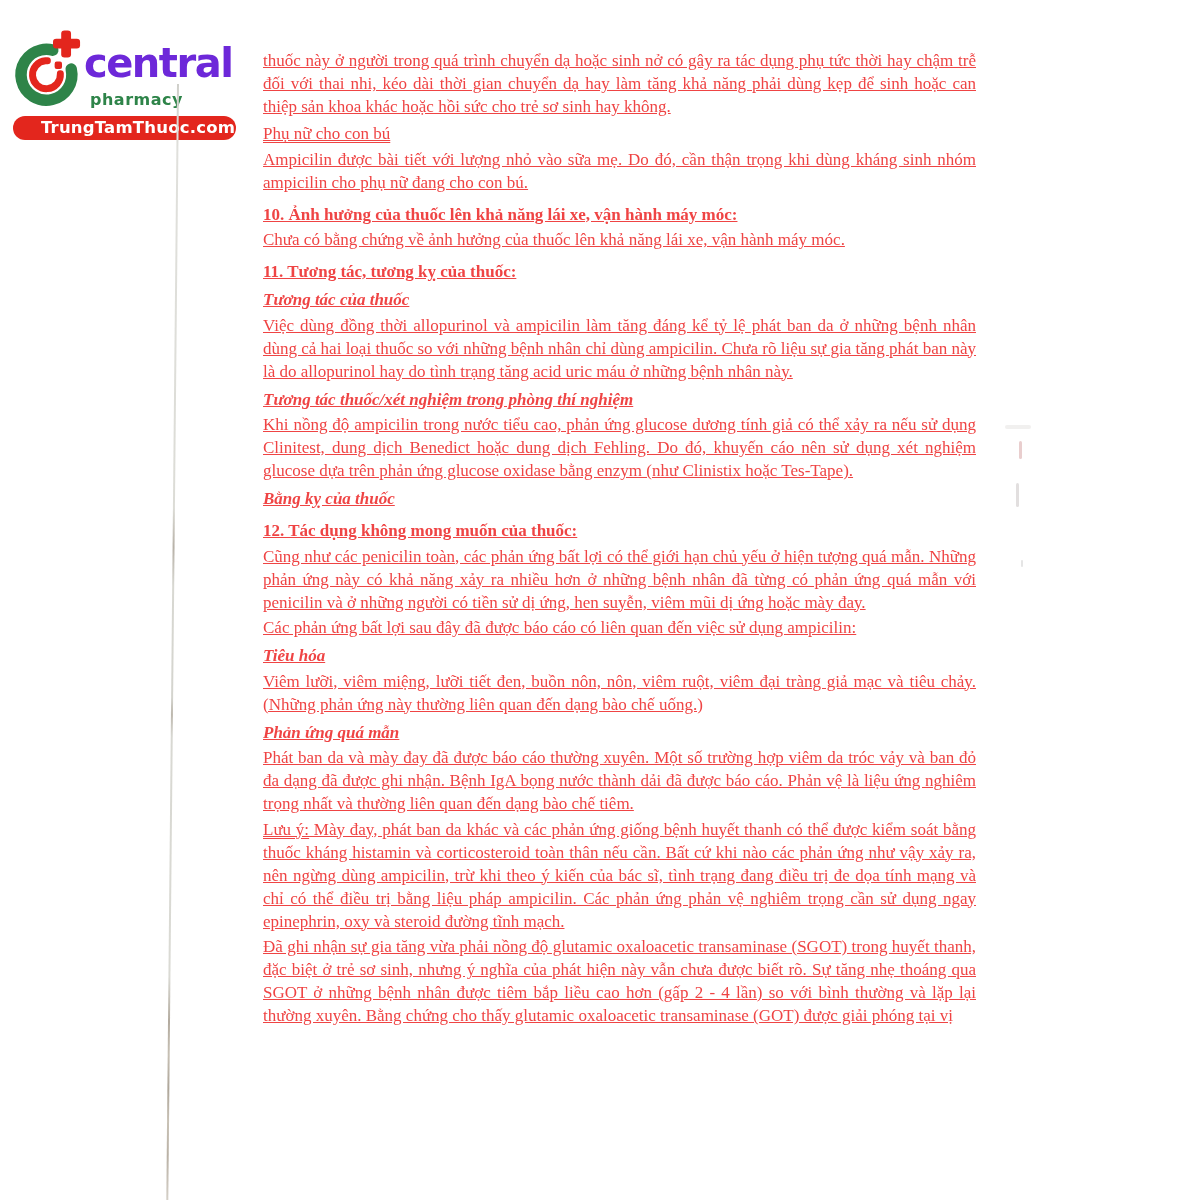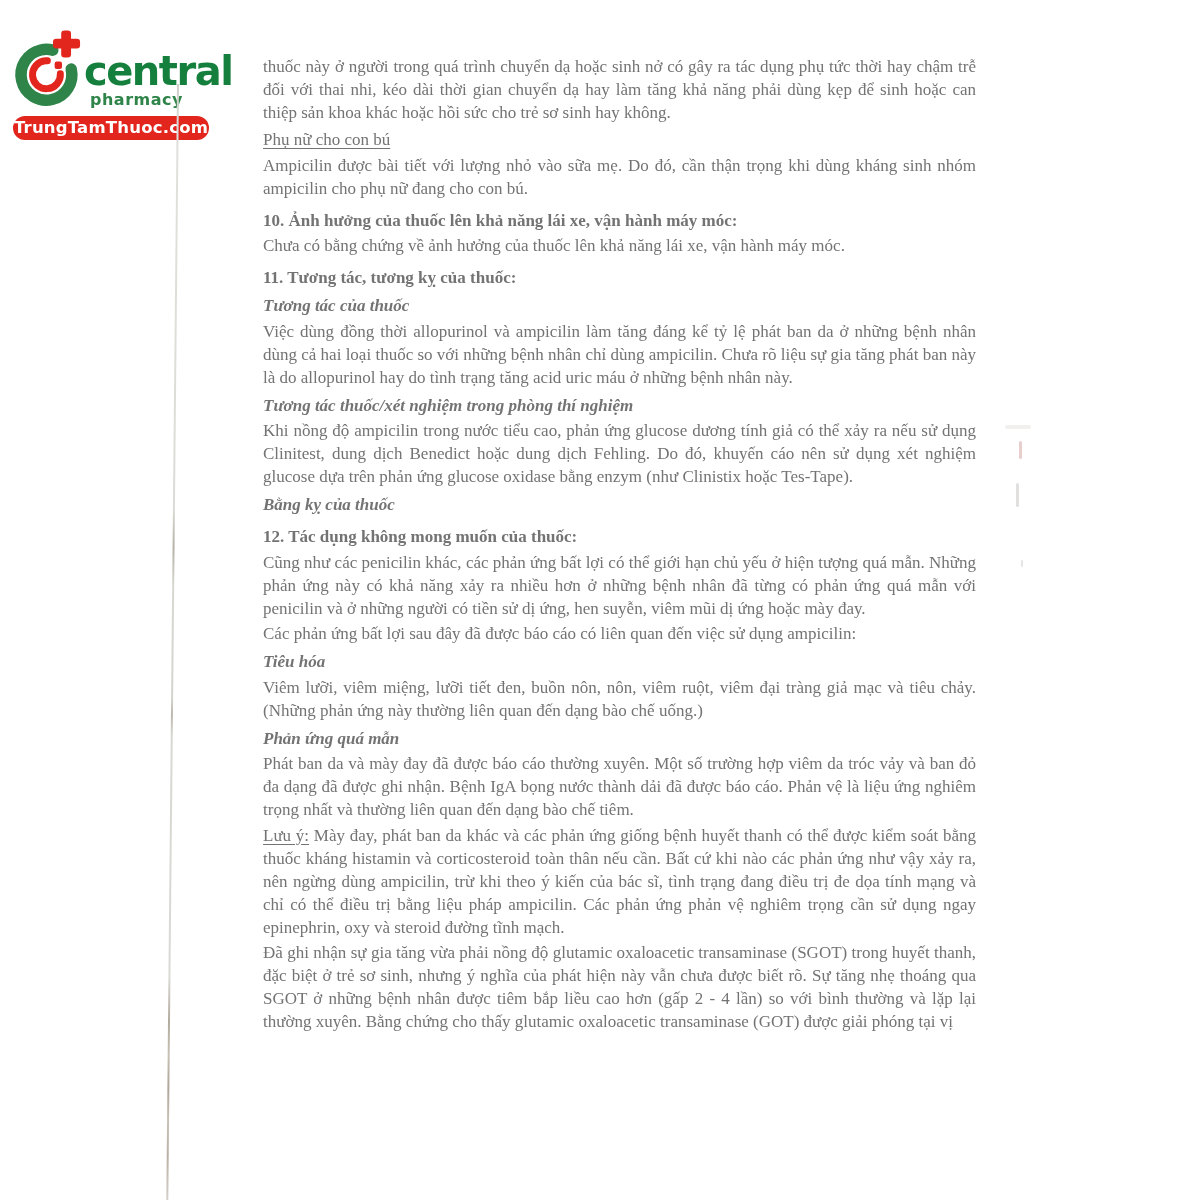--- a/index.html
+++ b/index.html
@@ -11,35 +11,36 @@
     font-family:"Liberation Serif","DejaVu Serif",serif;
   }
 
   
   .logo{position:absolute;left:12px;top:26px;width:218px;height:120px;}
   .logo-mark{position:absolute;left:0;top:2px;width:82px;height:82px;}
   .logo-mark .c-green{fill:none;stroke:#2E8449;stroke-width:14;stroke-linecap:round;stroke-dasharray:160 35;}
   .logo-mark .c-red{fill:none;stroke:#E3261D;stroke-width:8.5;stroke-linecap:round;stroke-dasharray:82 25;}
   .logo-mark .plus{fill:#E3261D;}
   .brand{
-    position:absolute;left:72px;top:25px;
+    position:absolute;left:72px;top:17px;
     font:700 40px/1 "DejaVu Sans","Liberation Sans",sans-serif;
-    color:#15803d;letter-spacing:-1.5px;
+    color:#6d28d9;letter-spacing:-1.5px;
   }
   .tagline{
     position:absolute;left:78px;top:66px;
     font:700 16px/1 "DejaVu Sans","Liberation Sans",sans-serif;
     color:#2E8449;letter-spacing:.5px;
   }
   .pill{
     position:absolute;left:1px;top:90px;width:196px;height:24px;
     background:#E3261D;border-radius:13px;
     display:flex;align-items:center;justify-content:center;
     color:#ffffff;font:700 16.5px/1 "DejaVu Sans","Liberation Sans",sans-serif;
     letter-spacing:.2px;
+    padding-left:27px;
   }
 
   
   .scanline{
     position:absolute;left:177px;top:84px;width:2px;height:1116px;
     transform-origin:0 0;transform:rotate(0.55deg);
     background:linear-gradient(180deg,
       #cfcfca 0%, #e0e0dc 6%, #dcdcd6 38%,
       #b7b1a7 41.5%, #d8d8d2 45%,
       #d4d4ce 55%, #bdb8ae 56.5%, #d8d8d2 58.5%,
@@ -48,23 +49,23 @@
       #c9c2b6 93%, #b9b1a5 96%, #d5d0c8 100%);
   }
   .artifact{position:absolute;border-radius:2px;}
   .a1{left:1019px;top:441px;width:3px;height:18px;background:rgba(193,115,115,.35);}
   .a2{left:1016px;top:483px;width:3px;height:24px;background:rgba(150,140,140,.28);}
   .a3{left:1021px;top:560px;width:2px;height:7px;background:rgba(150,150,150,.25);}
   .a4{left:1005px;top:425px;width:26px;height:4px;background:rgba(190,185,180,.22);}
 
   
   .doc{
-    position:absolute;left:263px;top:55px;width:713px;
-    color:#737373;
-    font-size:17px;line-height:23px;
+    position:absolute;left:263px;top:49px;width:713px;
+    color:#ef4444;
+    font-size:17px;line-height:23px;text-decoration:underline;
   }
   .doc p,.doc h3{margin:0 0 2.5px;font-size:17px;line-height:23px;}
   .p{text-align:justify;}
   .hu{font-weight:400;text-decoration:underline;text-underline-offset:3px;margin-top:4px !important;}
   .hb{font-weight:700;margin-top:9px !important;}
   .hbi{font-weight:700;font-style:italic;margin-top:5px !important;}
   .note{text-align:justify;}
   .note .lead{text-decoration:underline;text-underline-offset:3px;}
 </style>
 </head>
@@ -95,21 +96,21 @@
   <p class="p">Ampicilin được bài tiết với lượng nhỏ vào sữa mẹ. Do đó, cần thận trọng khi dùng kháng sinh nhóm ampicilin cho phụ nữ đang cho con bú.</p>
   <h3 class="hb">10. Ảnh hưởng của thuốc lên khả năng lái xe, vận hành máy móc:</h3>
   <p class="p">Chưa có bằng chứng về ảnh hưởng của thuốc lên khả năng lái xe, vận hành máy móc.</p>
   <h3 class="hb">11. Tương tác, tương kỵ của thuốc:</h3>
   <h3 class="hbi">Tương tác của thuốc</h3>
   <p class="p">Việc dùng đồng thời allopurinol và ampicilin làm tăng đáng kể tỷ lệ phát ban da ở những bệnh nhân dùng cả hai loại thuốc so với những bệnh nhân chỉ dùng ampicilin. Chưa rõ liệu sự gia tăng phát ban này là do allopurinol hay do tình trạng tăng acid uric máu ở những bệnh nhân này.</p>
   <h3 class="hbi">Tương tác thuốc/xét nghiệm trong phòng thí nghiệm</h3>
   <p class="p">Khi nồng độ ampicilin trong nước tiểu cao, phản ứng glucose dương tính giả có thể xảy ra nếu sử dụng Clinitest, dung dịch Benedict hoặc dung dịch Fehling. Do đó, khuyến cáo nên sử dụng xét nghiệm glucose dựa trên phản ứng glucose oxidase bằng enzym (như Clinistix hoặc Tes-Tape).</p>
   <h3 class="hbi">Bằng kỵ của thuốc</h3>
   <h3 class="hb">12. Tác dụng không mong muốn của thuốc:</h3>
-  <p class="p">Cũng như các penicilin khác, các phản ứng bất lợi có thể giới hạn chủ yếu ở hiện tượng quá mẫn. Những phản ứng này có khả năng xảy ra nhiều hơn ở những bệnh nhân đã từng có phản ứng quá mẫn với penicilin và ở những người có tiền sử dị ứng, hen suyễn, viêm mũi dị ứng hoặc mày đay.</p>
+  <p class="p">Cũng như các penicilin toàn, các phản ứng bất lợi có thể giới hạn chủ yếu ở hiện tượng quá mẫn. Những phản ứng này có khả năng xảy ra nhiều hơn ở những bệnh nhân đã từng có phản ứng quá mẫn với penicilin và ở những người có tiền sử dị ứng, hen suyễn, viêm mũi dị ứng hoặc mày đay.</p>
   <p class="p">Các phản ứng bất lợi sau đây đã được báo cáo có liên quan đến việc sử dụng ampicilin:</p>
   <h3 class="hbi">Tiêu hóa</h3>
   <p class="p">Viêm lưỡi, viêm miệng, lưỡi tiết đen, buồn nôn, nôn, viêm ruột, viêm đại tràng giả mạc và tiêu chảy. (Những phản ứng này thường liên quan đến dạng bào chế uống.)</p>
   <h3 class="hbi">Phản ứng quá mẫn</h3>
   <p class="p">Phát ban da và mày đay đã được báo cáo thường xuyên. Một số trường hợp viêm da tróc vảy và ban đỏ đa dạng đã được ghi nhận. Bệnh IgA bọng nước thành dải đã được báo cáo. Phản vệ là liệu ứng nghiêm trọng nhất và thường liên quan đến dạng bào chế tiêm.</p>
   <p class="note"><span class="lead">Lưu ý:</span><span> Mày đay, phát ban da khác và các phản ứng giống bệnh huyết thanh có thể được kiểm soát bằng thuốc kháng histamin và corticosteroid toàn thân nếu cần. Bất cứ khi nào các phản ứng như vậy xảy ra, nên ngừng dùng ampicilin, trừ khi theo ý kiến của bác sĩ, tình trạng đang điều trị đe dọa tính mạng và chỉ có thể điều trị bằng liệu pháp ampicilin. Các phản ứng phản vệ nghiêm trọng cần sử dụng ngay epinephrin, oxy và steroid đường tĩnh mạch.</span></p>
   <p class="p">Đã ghi nhận sự gia tăng vừa phải nồng độ glutamic oxaloacetic transaminase (SGOT) trong huyết thanh, đặc biệt ở trẻ sơ sinh, nhưng ý nghĩa của phát hiện này vẫn chưa được biết rõ. Sự tăng nhẹ thoáng qua SGOT ở những bệnh nhân được tiêm bắp liều cao hơn (gấp 2 - 4 lần) so với bình thường và lặp lại thường xuyên. Bằng chứng cho thấy glutamic oxaloacetic transaminase (GOT) được giải phóng tại vị</p>
 </main>
 
 </body></html>

